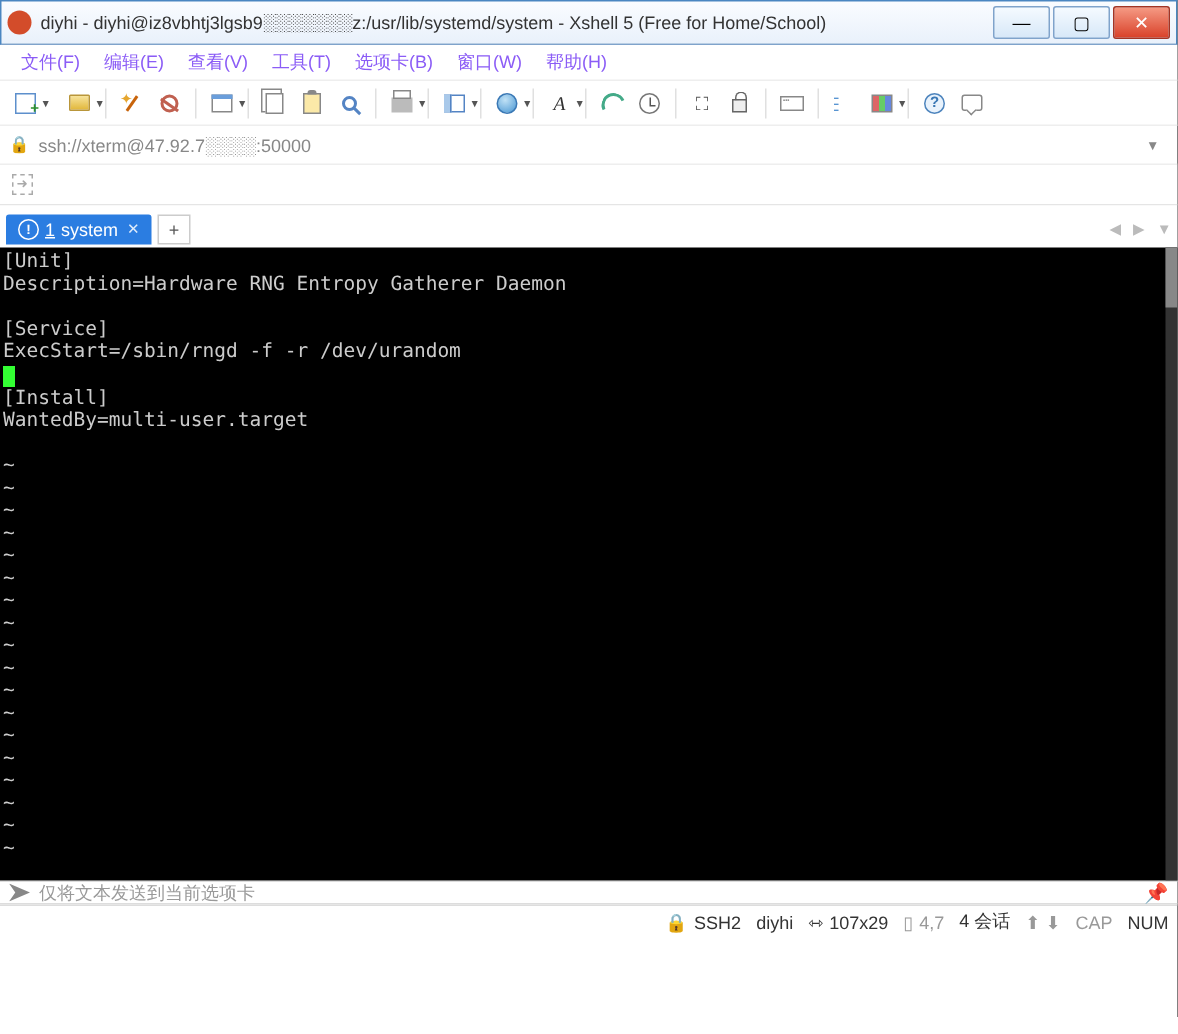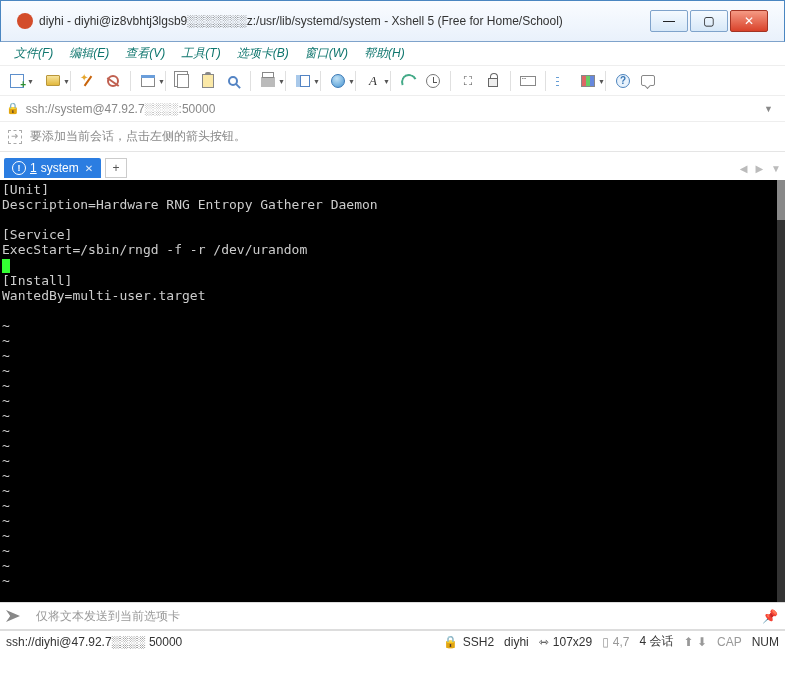--- a/index.html
+++ b/index.html
@@ -1,24 +1,24 @@
 <!DOCTYPE html>
 <html><head>
 <meta charset="utf-8">
 <style>
   * { box-sizing: border-box; margin: 0; padding: 0; }
   body { font-family: "Microsoft YaHei", "Segoe UI", Tahoma, sans-serif; font-size: 12px; background: #fff; width: 785px; height: 689px; overflow: hidden; }
-  .titlebar { display: flex; align-items: center; background: linear-gradient(to bottom, #fafcff, #e9f1fb); border: 1px solid #4a86c1; border-bottom: 1px solid #7fa3cb; height: 42px; padding: 0 16px; }
+  .titlebar { display: flex; align-items: center; background: linear-gradient(to bottom, #fafcff, #e9f1fb); border: 1px solid #4a86c1; border-bottom: 1px solid #7fa3cb; height: 30px; padding: 0 4px; }
   .title-icon { width: 16px; height: 16px; margin-right: 6px; border-radius: 50%; background: #d34c2a; display:inline-block; }
   .title-text { flex: 1; font-size: 12px; color: #333; white-space: nowrap; overflow:hidden; }
   .win-btns { display: flex; gap:0; }
   .win-btn { width: 38px; height: 22px; display: flex; align-items: center; justify-content: center; border: 1px solid #7fa3cb; border-radius: 2px; margin-left: 2px; background: linear-gradient(to bottom,#f5faff,#d7e8f8); font-size: 12px; }
   .win-btn.close { background: linear-gradient(to bottom,#f59a84,#d9422a); color: #fff; border-color:#a33424; }
   .menubar { display: flex; align-items: center; padding: 2px 6px; background: #fff; border-bottom: 1px solid #eee; height: 24px; }
-  .menu-item { padding: 4px 8px; color: #0f766e; font-style: italic; }
+  .menu-item { padding: 4px 8px; color: #8b5cf6; }
   .toolbar { display: flex; align-items: center; padding: 4px 6px; background: #fff; border-bottom: 1px solid #eee; height: 30px; gap: 3px; }
   .tb-btn { width: 22px; height: 22px; display: flex; align-items: center; justify-content:center; border-radius: 2px; position:relative; }
   .tb-sep { width: 1px; height: 20px; background: #e0e0e0; margin: 0 3px; }
   .drop-arr { font-size: 7px; color:#555; position:absolute; right:-6px; top:8px; }
   .icon { display:inline-block; }
   .i-new { width:14px; height:14px; border:1px solid #5d8fcc; background:#fff; position:relative; }
   .i-new::after{content:"+";position:absolute;right:-3px;bottom:-3px;font-size:10px;color:#2d8f2d;font-weight:bold;}
   .i-open { width:14px; height:11px; background:linear-gradient(#f7e39b,#e2b83c); border:1px solid #b9963a; border-radius:1px; }
   .i-wand { width:14px; height:14px; background:none; position:relative;}
   .i-wand::before{content:"";position:absolute;width:2px;height:12px;background:#c8640b;transform:rotate(35deg);left:6px;top:1px;}
@@ -67,21 +67,21 @@
   .tab .num { text-decoration:underline;}
   .tab .close { font-size:10px; margin-left:2px; opacity:0.85;}
   .newtab { width:22px; height:20px; border:1px solid #ccc; background:#fff; display:flex;align-items:center;justify-content:center; margin-left:4px; color:#555;}
   .tab-spacer { flex:1;}
   .tab-nav { color:#bbb; padding:0 4px; font-size:10px;}
   .terminal { background:#000; color:#ccc; font-family:"MS Gothic", "Consolas", monospace; font-size:13px; line-height:15px; height: 422px; position:relative; overflow:hidden;}
   .t-inner { padding: 2px 2px; white-space: pre; }
   .t-cursor { display:inline-block; width:8px; height:14px; background:#3f3; vertical-align:text-bottom; margin-top:2px;}
   .scrollbar { position:absolute; right:0; top:0; width:8px; height:100%; background:linear-gradient(#333,#333);}
   .scrollbar::before{content:"";position:absolute;top:0;left:0;width:8px;height:40px;background:#888;}
-  .input-bar { display:flex; align-items:center; padding:4px 6px; background:#fff; height:28px; border-top:1px solid #ddd; border-bottom:1px solid #ddd; gap:16px;}
+  .input-bar { display:flex; align-items:center; padding:4px 6px; background:#fff; height:16px; border-top:1px solid #ddd; border-bottom:1px solid #ddd; gap:6px;}
   .send-icon { width:14px; height:12px; background:#888; clip-path: polygon(0 0,100% 50%,0 100%,30% 50%);}
   .input-field { flex:1; color:#999; font-size:12px;}
   .pin-icon { color:#a0a0a0; font-size:13px;}
   .status { display:flex; align-items:center; padding: 2px 6px; font-size:12px; color:#333; border-top:1px solid #ddd; height:22px; gap:10px;}
   .status .seg { display:flex; align-items:center; gap:4px;}
   .spacer { flex:1; }
   .dim { color:#999; }
 </style>
 </head>
 <body>
@@ -188,27 +188,26 @@
   <div class="tb-btn">
       <span class="icon i-help">?</span>
     </div>
   <div class="tb-btn">
       <span class="icon i-chat"></span>
     </div>
 </div>
 
 <div class="addr-bar">
   <span class="addr-lock">🔒</span>
-  <span class="addr-text">ssh://system@47.92.7░░░░:50000</span>
+  <span class="addr-text">ssh://xterm@47.92.7░░░░:50000</span>
   <span class="addr-arrow">▼</span>
 </div>
 
 <div class="hint-bar">
   <span class="hint-icon"></span>
-  <span>要添加当前会话，点击左侧的箭头按钮。</span>
 </div>
 
 <div class="tabrow">
   <div class="tab">
     <span class="badge">!</span>
     <span class="num">1</span>
     <span>system</span>
     <span class="close">✕</span>
   </div>
   <div class="newtab">+</div>
@@ -251,21 +250,20 @@
   <div class="scrollbar"></div>
 </div>
 
 <div class="input-bar">
   <span class="send-icon"></span>
   <span class="input-field">仅将文本发送到当前选项卡</span>
   <span class="pin-icon">📌</span>
 </div>
 
 <div class="status">
-  <div class="seg">ssh://diyhi@47.92.7░░░░ 50000</div>
   <div class="spacer"></div>
   <div class="seg">
       <span>🔒</span>
       <span>SSH2</span>
     </div>
   <div class="seg">diyhi</div>
   <div class="seg">
       <span>⇿</span>
       <span>107x29</span>
     </div>

